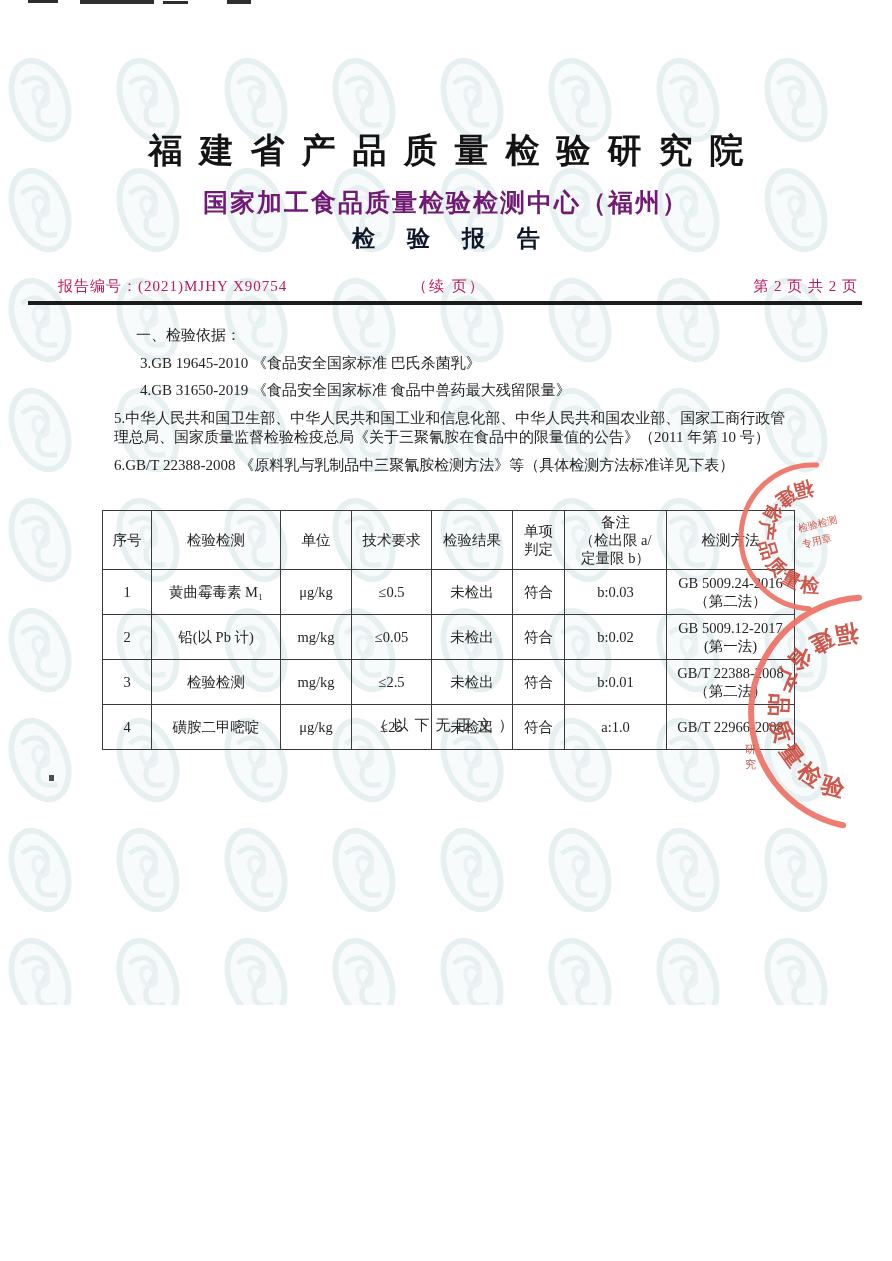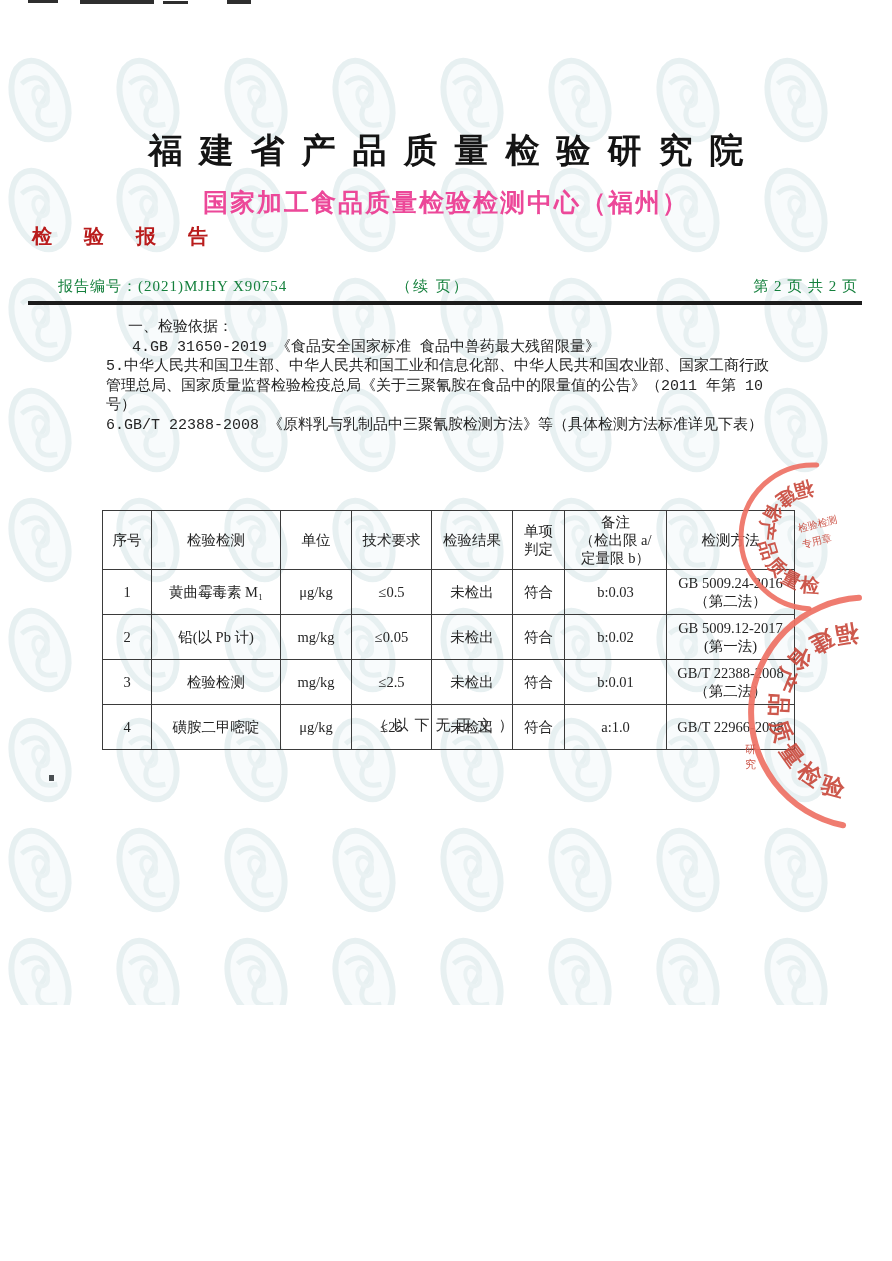--- a/index.html
+++ b/index.html
@@ -8,32 +8,32 @@
   .wm-svg,.stamp-svg{position:absolute;top:0;left:0;pointer-events:none;}
   .wm-svg{z-index:0;}
   .content{position:absolute;inset:0;z-index:1;}
   .stamp-svg{z-index:2;}
 
   .artifact{position:absolute;background:#2e2e2e;}
 
   .title-org{position:absolute;top:128px;left:0;width:100%;text-align:center;
     font-size:34px;font-weight:bold;letter-spacing:17px;padding-left:17px;box-sizing:border-box;color:#141414;}
   .title-center{position:absolute;top:186px;left:0;width:100%;text-align:center;
-    font-size:25px;font-weight:bold;letter-spacing:2px;color:#ec4899;}
-  .title-doc{position:absolute;top:223px;left:0;width:100%;
-    font-size:20px;font-weight:bold;letter-spacing:32px;padding-left:32px;box-sizing:border-box;color:#b91c1c;}
-
-  .info-row{position:absolute;top:277px;left:0;width:100%;height:22px;font-size:15px;color:#15803d;}
+    font-size:25px;font-weight:bold;letter-spacing:2px;color:#701a75;}
+  .title-doc{position:absolute;top:223px;left:0;width:100%;text-align:center;
+    font-size:23px;font-weight:bold;letter-spacing:32px;padding-left:32px;box-sizing:border-box;color:#0f172a;}
+
+  .info-row{position:absolute;top:277px;left:0;width:100%;height:22px;font-size:15px;color:#be185d;}
   .info-left{position:absolute;left:58px;top:0;letter-spacing:1px;}
-  .info-center{position:absolute;left:396px;top:0;letter-spacing:2px;}
+  .info-center{position:absolute;left:412px;top:0;letter-spacing:2px;}
   .info-right{position:absolute;right:34px;top:0;letter-spacing:1px;margin-left:32px;}
   .rule{position:absolute;top:301px;left:28px;width:834px;height:4px;background:#1c1c1c;}
 
   .basis{position:absolute;top:318px;left:106px;width:694px;font-size:15px;line-height:19.6px;color:#242424;}
-  .basis p{margin:0;font-family:Liberation Mono, monospace;}
+  .basis p{margin:8px;}
   .b-head{padding-left:22px;}
   .b-item{padding-left:26px;}
   .b-hang{padding-left:0;max-width:672px;}
   .r-head{padding-left:16px;}
 
   table.results{position:absolute;top:510px;left:102px;width:692px;border-collapse:collapse;table-layout:fixed;}
   table.results th,table.results td{border:1.4px solid #3b3b3b;text-align:center;vertical-align:middle;
     font-size:14.5px;font-weight:normal;white-space:pre-line;padding:2px 3px;color:#242424;line-height:18px;}
   table.results thead tr{height:58px;}
   table.results tbody tr{height:45px;}
@@ -163,20 +163,21 @@
 
     <div class="info-row">
       <span class="info-left"><span>报告编号：</span><span>(2021)MJHY X90754</span></span>
       <span class="info-center">（续 页）</span>
       <span class="info-right">第 2 页 共 2 页</span>
     </div>
     <div class="rule"></div>
 
     <div class="basis">
       <p class="b-head">一、检验依据：</p>
+      <p class="b-item">3.GB 19645-2010 《食品安全国家标准 巴氏杀菌乳》</p>
       <p class="b-item">4.GB 31650-2019 《食品安全国家标准 食品中兽药最大残留限量》</p>
       <p class="b-hang">5.中华人民共和国卫生部、中华人民共和国工业和信息化部、中华人民共和国农业部、国家工商行政管理总局、国家质量监督检验检疫总局《关于三聚氰胺在食品中的限量值的公告》（2011 年第 10 号）</p>
       <p class="b-hang">6.GB/T 22388-2008 《原料乳与乳制品中三聚氰胺检测方法》等（具体检测方法标准详见下表）</p>
     </div>
 
     <table class="results">
       <colgroup>
         <col style="width:49px">
           <col style="width:129px">
           <col style="width:71px">

